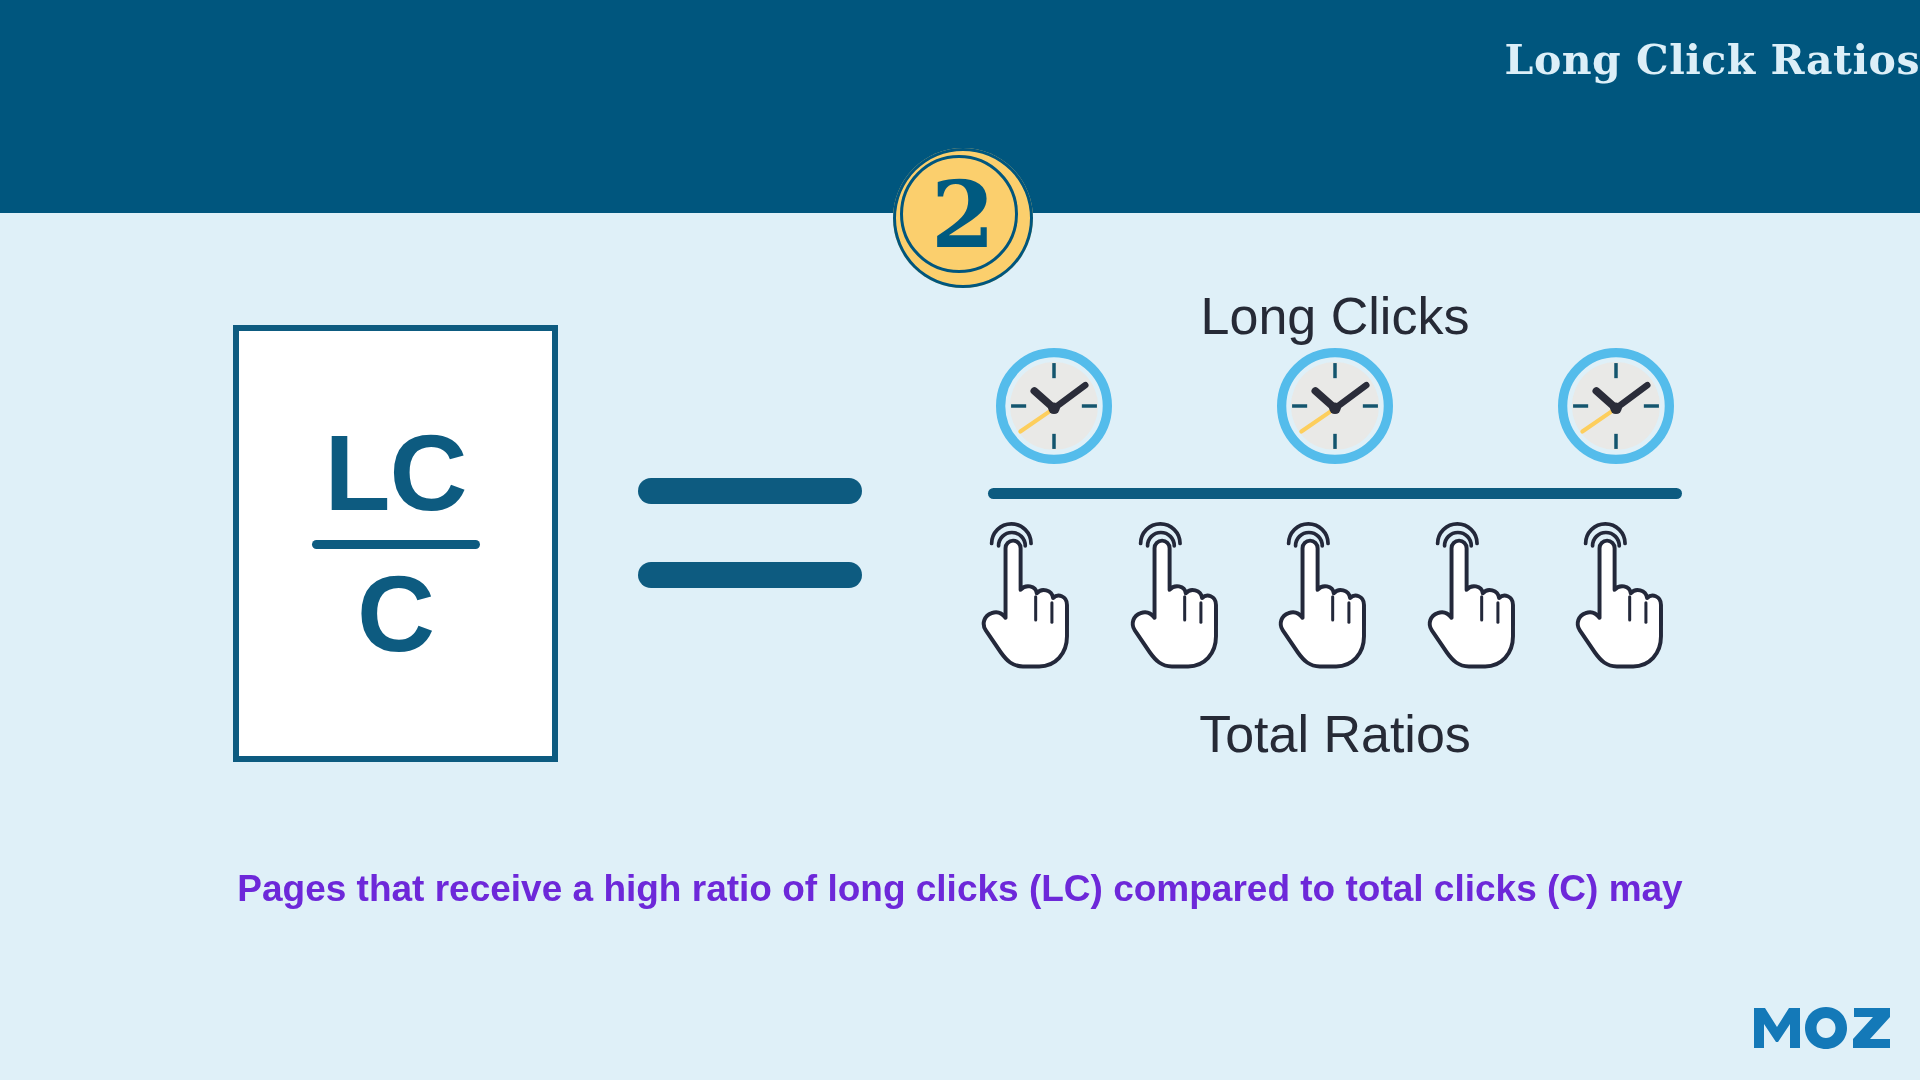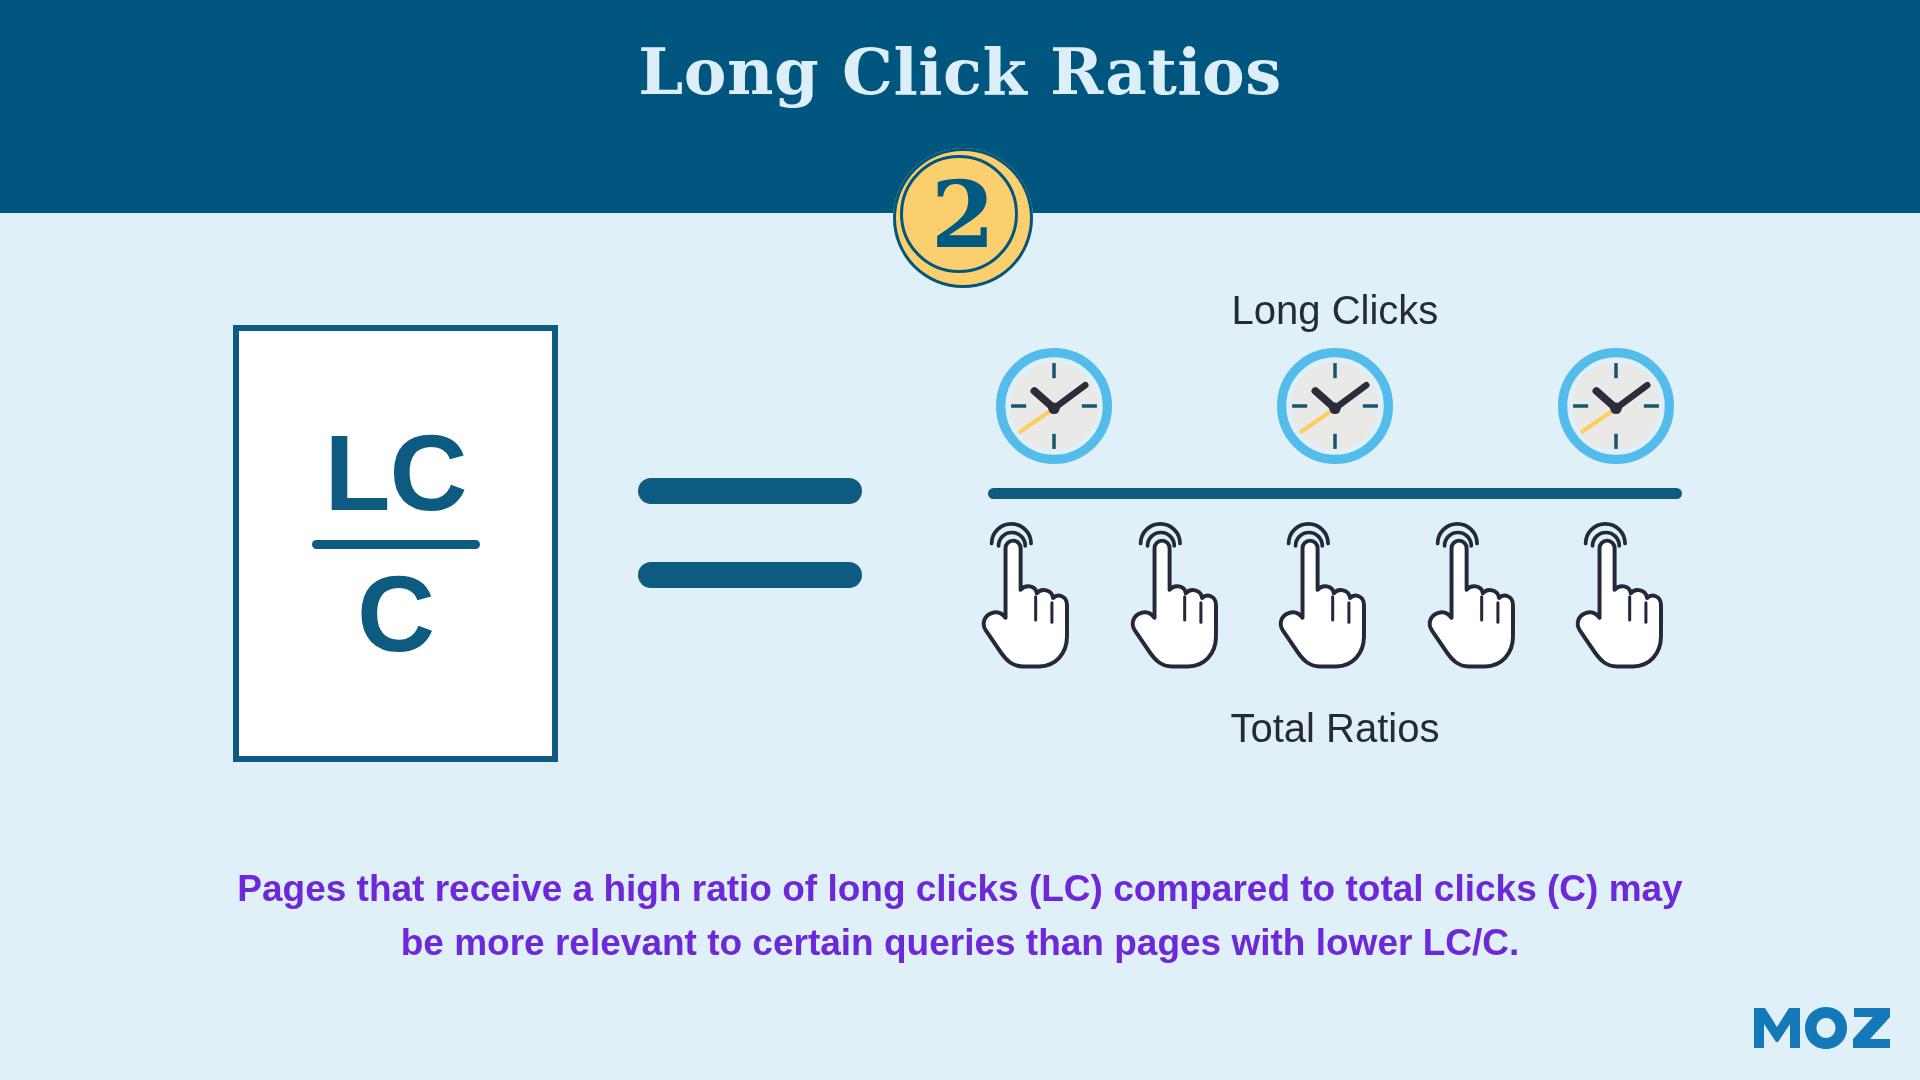--- a/index.html
+++ b/index.html
@@ -23,24 +23,24 @@
     left: 0; top: 0;
     width: 1920px;
     height: 213px;
     background: #00567E;
   }
   .header-title {
     position: absolute;
     left: 0;
     top: 40px;
     width: 1920px;
-    text-align: center;
+    text-align: right;
     font-family: "DejaVu Serif", "Liberation Serif", serif;
     font-weight: 700;
-    font-size: 64px;
+    font-size: 41px;
     letter-spacing: 0.5px;
     color: #DCEFF8;
     line-height: 1;
   }
 
   
   .step-badge {
     position: absolute;
     left: 893px;
     top: 148px;
@@ -135,21 +135,21 @@
     width: 710px;
     height: 460px;
   }
   .label-top, .label-bottom {
     position: absolute;
     left: 0;
     width: 710px;
     text-align: center;
     font-family: "Liberation Sans", sans-serif;
     font-weight: 400;
-    font-size: 40px;
+    font-size: 52px;
     color: #262A36;
     line-height: 1;
   }
   .label-top { top: 0px; }
   .label-bottom { top: 418px; }
 
   .clock-row {
     position: absolute;
     left: 16px;
     top: 55px;
@@ -371,21 +371,20 @@
             <path d="M75 79 l0 13"></path>
           </g>
       </svg>
     </div>
 
     <div class="label-bottom">Total Ratios</div>
   </div>
 
   <div class="caption">
     <div>Pages that receive a high ratio of long clicks (LC) compared to total clicks (C) may</div>
-    <div>be more relevant to certain queries than pages with lower LC/C.</div>
   </div>
 
   <svg class="moz-logo" viewBox="0 0 140 46">
     <g fill="#1479B8">
       <path d="M2 44 L2 4 L13 4 L25 23 L37 4 L48 4 L48 44 L38 44 L38 20 L26 38 L24 38 L12 20 L12 44 Z"></path>
       <path d="M102 4 L138 4 L138 13 L118 35 L138 35 L138 44 L101 44 L101 35 L121 13 L102 13 Z"></path>
       <path d="M74 3 C86 3 95 12 95 24 C95 36 86 45 74 45 C62 45 53 36 53 24 C53 12 62 3 74 3 Z
                M74 14 C68.5 14 64.5 18.5 64.5 24 C64.5 29.5 68.5 34 74 34 C79.5 34 83.5 29.5 83.5 24 C83.5 18.5 79.5 14 74 14 Z"></path>
     </g>
   </svg>

